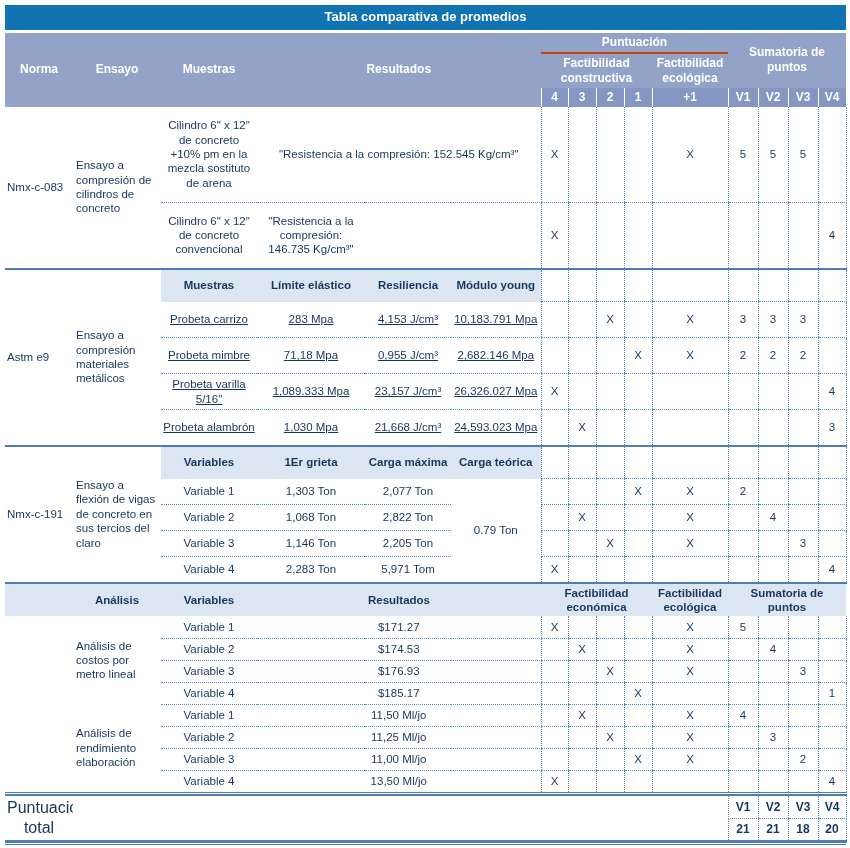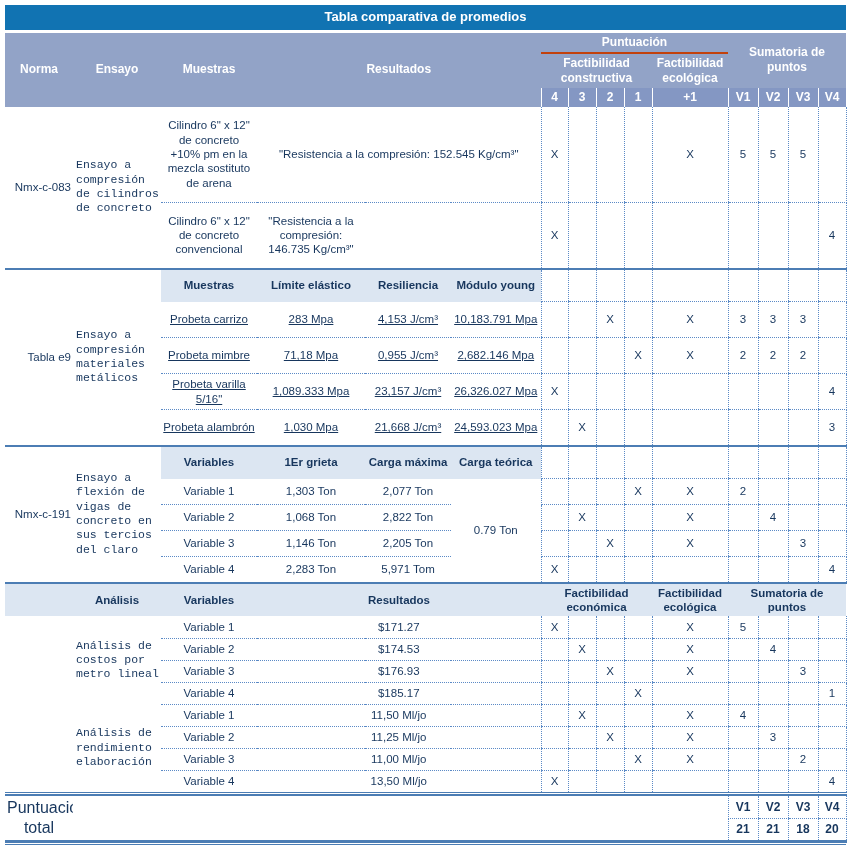--- a/index.html
+++ b/index.html
@@ -16,22 +16,22 @@
   .page{padding:5px 4px 4px 5px;}
   table.main{width:841px;border-collapse:collapse;table-layout:fixed;}
   th,td{padding:2px 2px;font-size:11.5px;line-height:1.25;color:var(--navy);vertical-align:middle;overflow:hidden;}
   .title{background:var(--title-bg);color:#fff;font-weight:bold;font-size:13px;text-align:center;height:26px;border-bottom:3px solid #fff;}
   .hdr th{background:var(--hdr-bg);color:#fff;font-weight:bold;font-size:12px;text-align:center;}
   .hdr .punt{border-bottom:2px solid #c2410c;height:20px;}
   .hdr-fact th{height:34px;}
   .num th{background:var(--hdr-num-bg);color:#fff;border-left:1px dotted #fff;font-size:12px;height:19px;text-align:center;}
   .num th.sc9{border-right:1px dotted #fff;}
   td.c{text-align:center;}
-  td.ens{text-align:left;padding-left:3px;font-family:Liberation Mono, monospace;}
-  td.norm{text-align:right;}
+  td.ens{text-align:left;padding-left:3px;}
+  td.norm{text-align:left;}
   td.sc{border-left:1px dotted var(--dot);text-align:center;}
   td.sc9{border-right:1px dotted var(--dot);}
   td.rb{border-bottom:1px dotted var(--dot);}
   td.subhdr{background:var(--subhdr-bg);font-weight:bold;text-align:center;height:32px;}
   tr.sep td{border-top:2px solid var(--line);height:0;padding:0;}
   tr.sepd td{border-top:1px solid var(--line);border-bottom:2px solid var(--line);height:3px;padding:0;}
   tr.ahdr td{background:var(--subhdr-bg);font-weight:bold;text-align:center;border-top:2px solid var(--line);height:28px;}
   tr.endline td{border-top:3px solid var(--line);border-bottom:1px solid var(--line);height:3px;padding:0;}
   td.total-label{font-weight:normal;text-align:center;font-size:16px;}
   td.vh{font-weight:bold;font-size:12px;}
@@ -115,21 +115,21 @@
           <td class="sc"></td>
           <td class="sc"></td>
           <td class="sc"></td>
           <td class="sc"></td>
           <td class="sc sc9">4</td>
         </tr>
         <tr class="sep">
           <td colspan="15"></td>
         </tr>
         <tr>
-          <td class="norm" rowspan="5">Tabla e9</td>
+          <td class="norm" rowspan="5">Astm e9</td>
           <td class="ens" rowspan="5">Ensayo a compresión materiales metálicos</td>
           <td class="subhdr">Muestras</td>
           <td class="subhdr">Límite elástico</td>
           <td class="subhdr">Resiliencia</td>
           <td class="subhdr">Módulo young</td>
           <td class="sc rb"></td>
           <td class="sc rb"></td>
           <td class="sc rb"></td>
           <td class="sc rb"></td>
           <td class="sc rb"></td>

